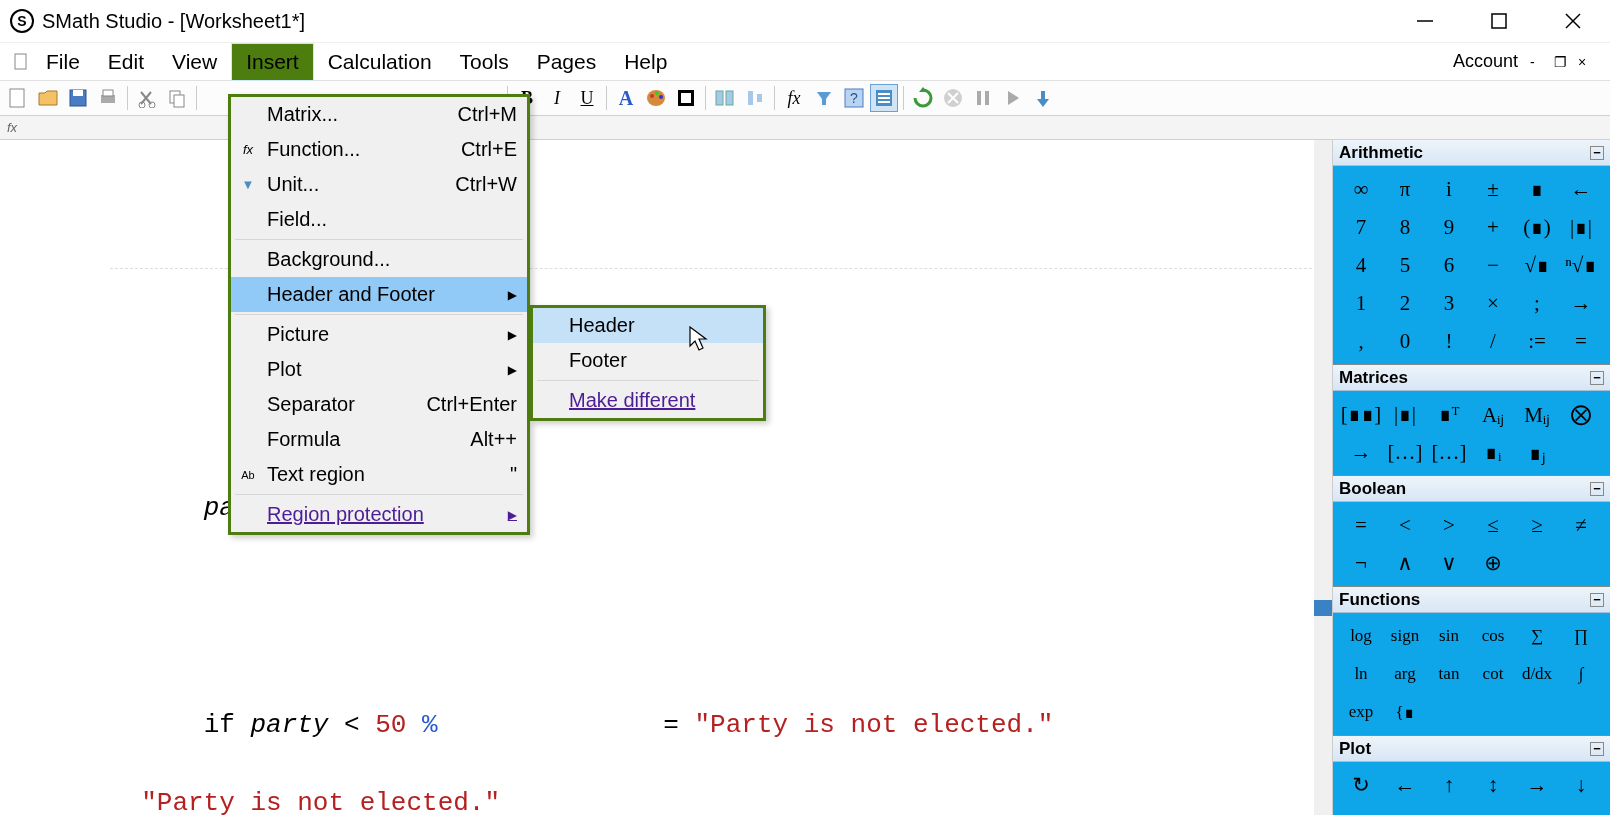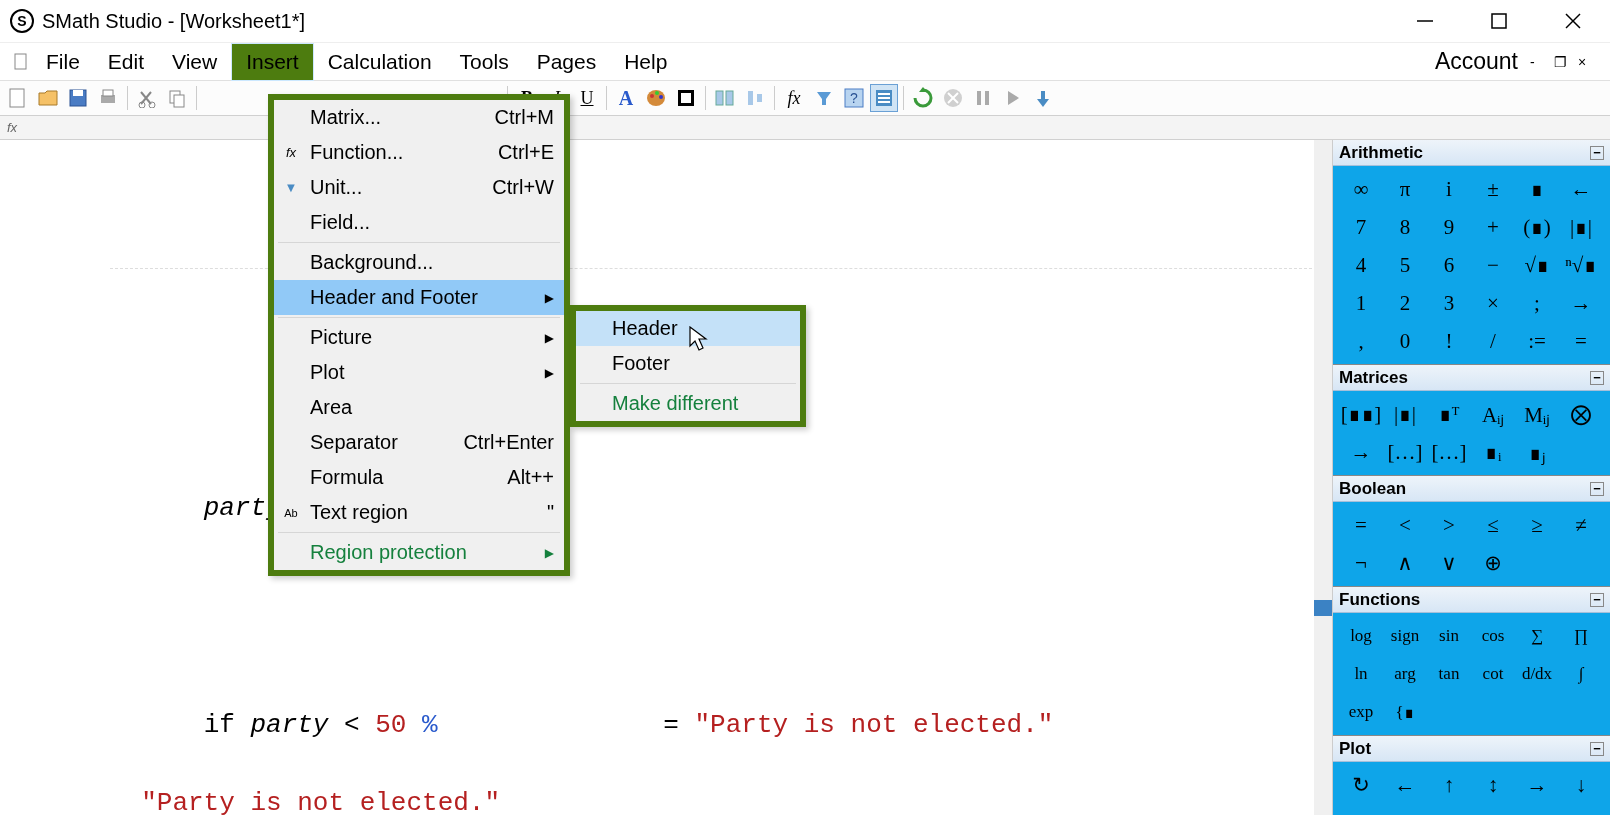--- a/index.html
+++ b/index.html
@@ -11,45 +11,45 @@
   .titlebar .title { font-size: 20px; }
   .win-controls { position: absolute; right: 0; top: 0; height: 42px; display: flex; }
   .win-btn { width: 74px; height: 42px; display: flex; align-items: center; justify-content: center; font-size: 22px; }
   .win-btn svg { width: 20px; height: 20px; }
   
   
   .menubar { height: 38px; display: flex; align-items: center; padding: 0 12px; background: #fff; border-top: 1px solid #eee; }
   .menubar .menu-item { padding: 6px 14px; font-size: 21px; }
   .menubar .menu-item.active { background: #4d7c0f; border: 1px solid #cce8ff; }
   .menubar .right { margin-left: auto; display: flex; align-items: center; }
-  .menubar .right .account { font-size: 23px; padding: 6px 8px; }
+  .menubar .right .account { font-size: 18px; padding: 6px 8px; }
   .menubar .right .wc { width: 20px; margin-left: 4px; font-size: 14px; }
   .menu-icon { width: 18px; height: 18px; margin-right: 2px; display: inline-block; }
   
   
   .toolbar { height: 36px; background: #fcfcfc; border-top: 1px solid #e0e0e0; border-bottom: 1px solid #d0d0d0; display: flex; align-items: center; padding: 0 4px; gap: 2px; }
   .tool-btn { width: 28px; height: 28px; display: flex; align-items: center; justify-content: center; }
   .tool-sep { width: 1px; height: 24px; background: #ccc; margin: 0 3px; }
   
   
   .formulabar { height: 24px; background: #f4f4f4; border-bottom: 1px solid #d0d0d0; display: flex; align-items: center; }
   .formulabar .fx { width: 24px; text-align: center; font-style: italic; color: #666; font-size: 13px; }
   
   
   .main { position: relative; display: flex; height: calc(815px - 42px - 38px - 36px - 24px); }
   .worksheet { flex: 1; background: #fff; position: relative; padding: 50px 110px; }
   .scrollbar-indicator { position: absolute; right: 0; top: 0; width: 18px; height: 100%; background: #f0f0f0; }
   .scrollbar-thumb { position: absolute; right: 0; top: 460px; width: 18px; height: 16px; background: #3b82c4; }
   
   
-  .dropdown { position: absolute; background: #f0f0f0; border: 6px solid #4d7c0f; box-shadow: 3px 3px 6px rgba(0,0,0,0.2); z-index: 100; margin-left: 40px; }
+  .dropdown { position: absolute; background: #f0f0f0; border: 3px solid #4d7c0f; box-shadow: 3px 3px 6px rgba(0,0,0,0.2); z-index: 100; }
   .dropdown-item { display: flex; align-items: center; height: 35px; padding: 0 10px 0 36px; font-size: 20px; position: relative; }
   .dropdown-item.highlighted { background: #91c9f7; }
   .dropdown-item.hovered { background: #c4e1f8; }
-  .dropdown-item.disabled { color: #15803d; }
+  .dropdown-item.disabled { color: #4c1d95; text-decoration: underline; }
   .dropdown-item .shortcut { margin-left: auto; padding-left: 20px; }
   .dropdown-item .arrow { margin-left: auto; padding-left: 20px; font-size: 12px; }
   .dropdown-item .item-icon { position: absolute; left: 8px; width: 18px; height: 18px; display: flex; align-items: center; justify-content: center; font-size: 13px; }
   .dropdown-sep { height: 1px; background: #d6d6d6; margin: 2px 4px; }
   
   #insert-menu { left: 228px; top: 94px; width: 302px; }
   #submenu { left: 530px; top: 305px; width: 236px; }
   
   
   .panels { width: 278px; background: #0ea5e9; border-left: 1px solid #ccc; display: flex; flex-direction: column; }
@@ -418,23 +418,20 @@
     <div class="dropdown-sep"></div>
     <div class="dropdown-item">
       <span>Picture</span>
       <span class="arrow">▶</span>
     </div>
     <div class="dropdown-item">
       <span>Plot</span>
       <span class="arrow">▶</span>
     </div>
     <div class="dropdown-item">
-      <span>Area</span>
-    </div>
-    <div class="dropdown-item">
       <span>Separator</span>
       <span class="shortcut">Ctrl+Enter</span>
     </div>
     <div class="dropdown-item">
       <span>Formula</span>
       <span class="shortcut">Alt++</span>
     </div>
     <div class="dropdown-item">
       <span class="item-icon">
         <span style="font-size:11px">Ab</span>

